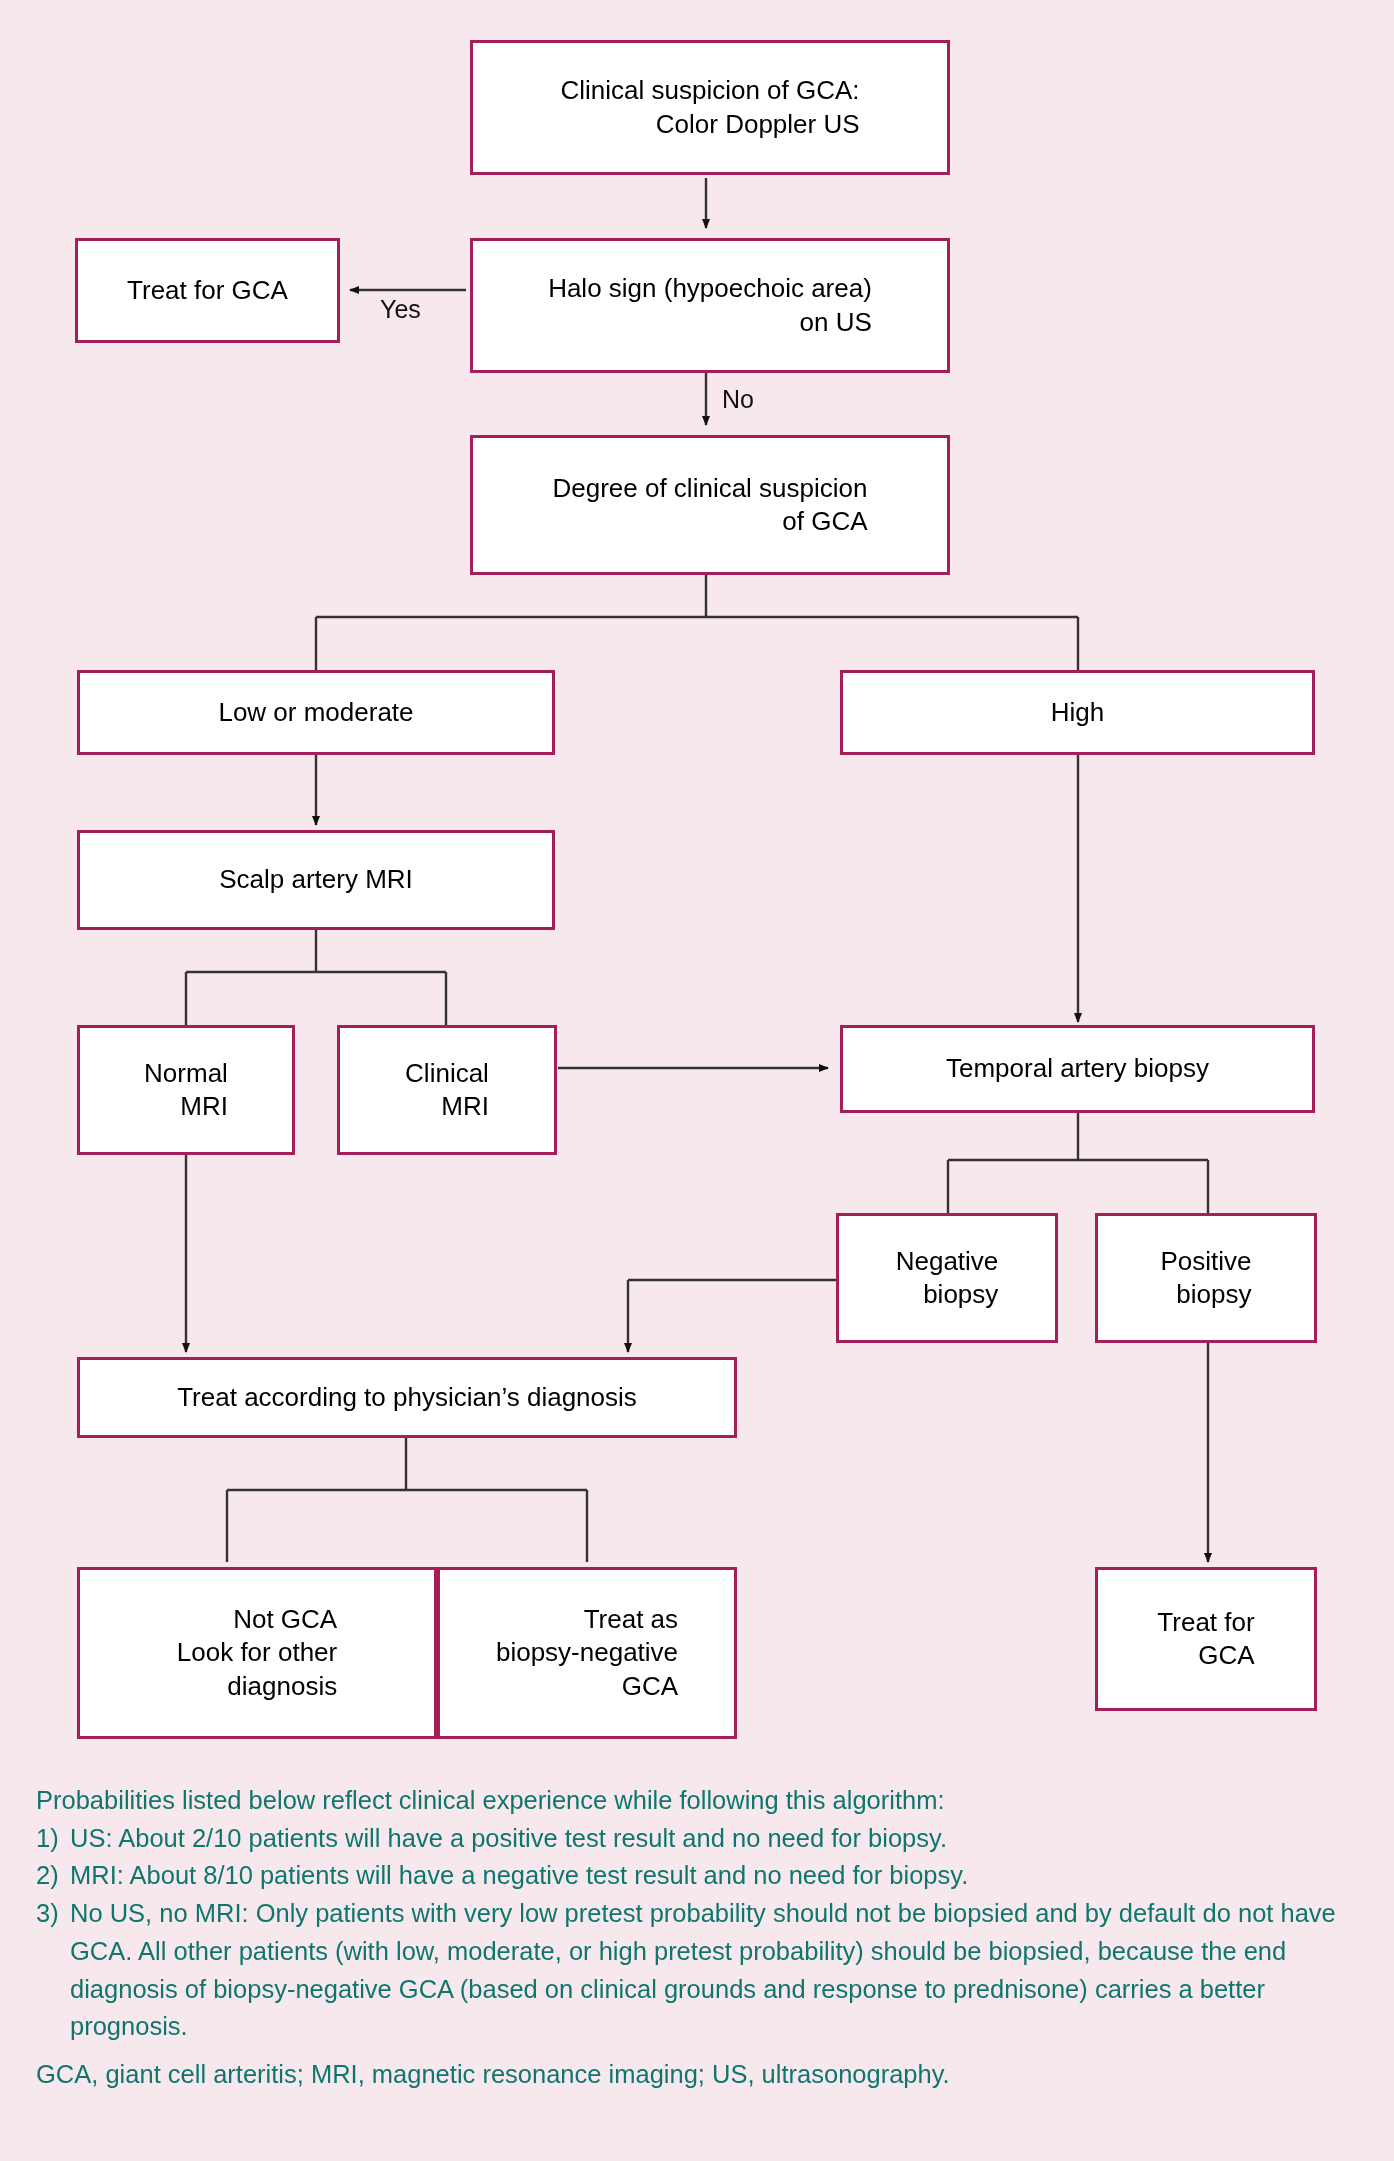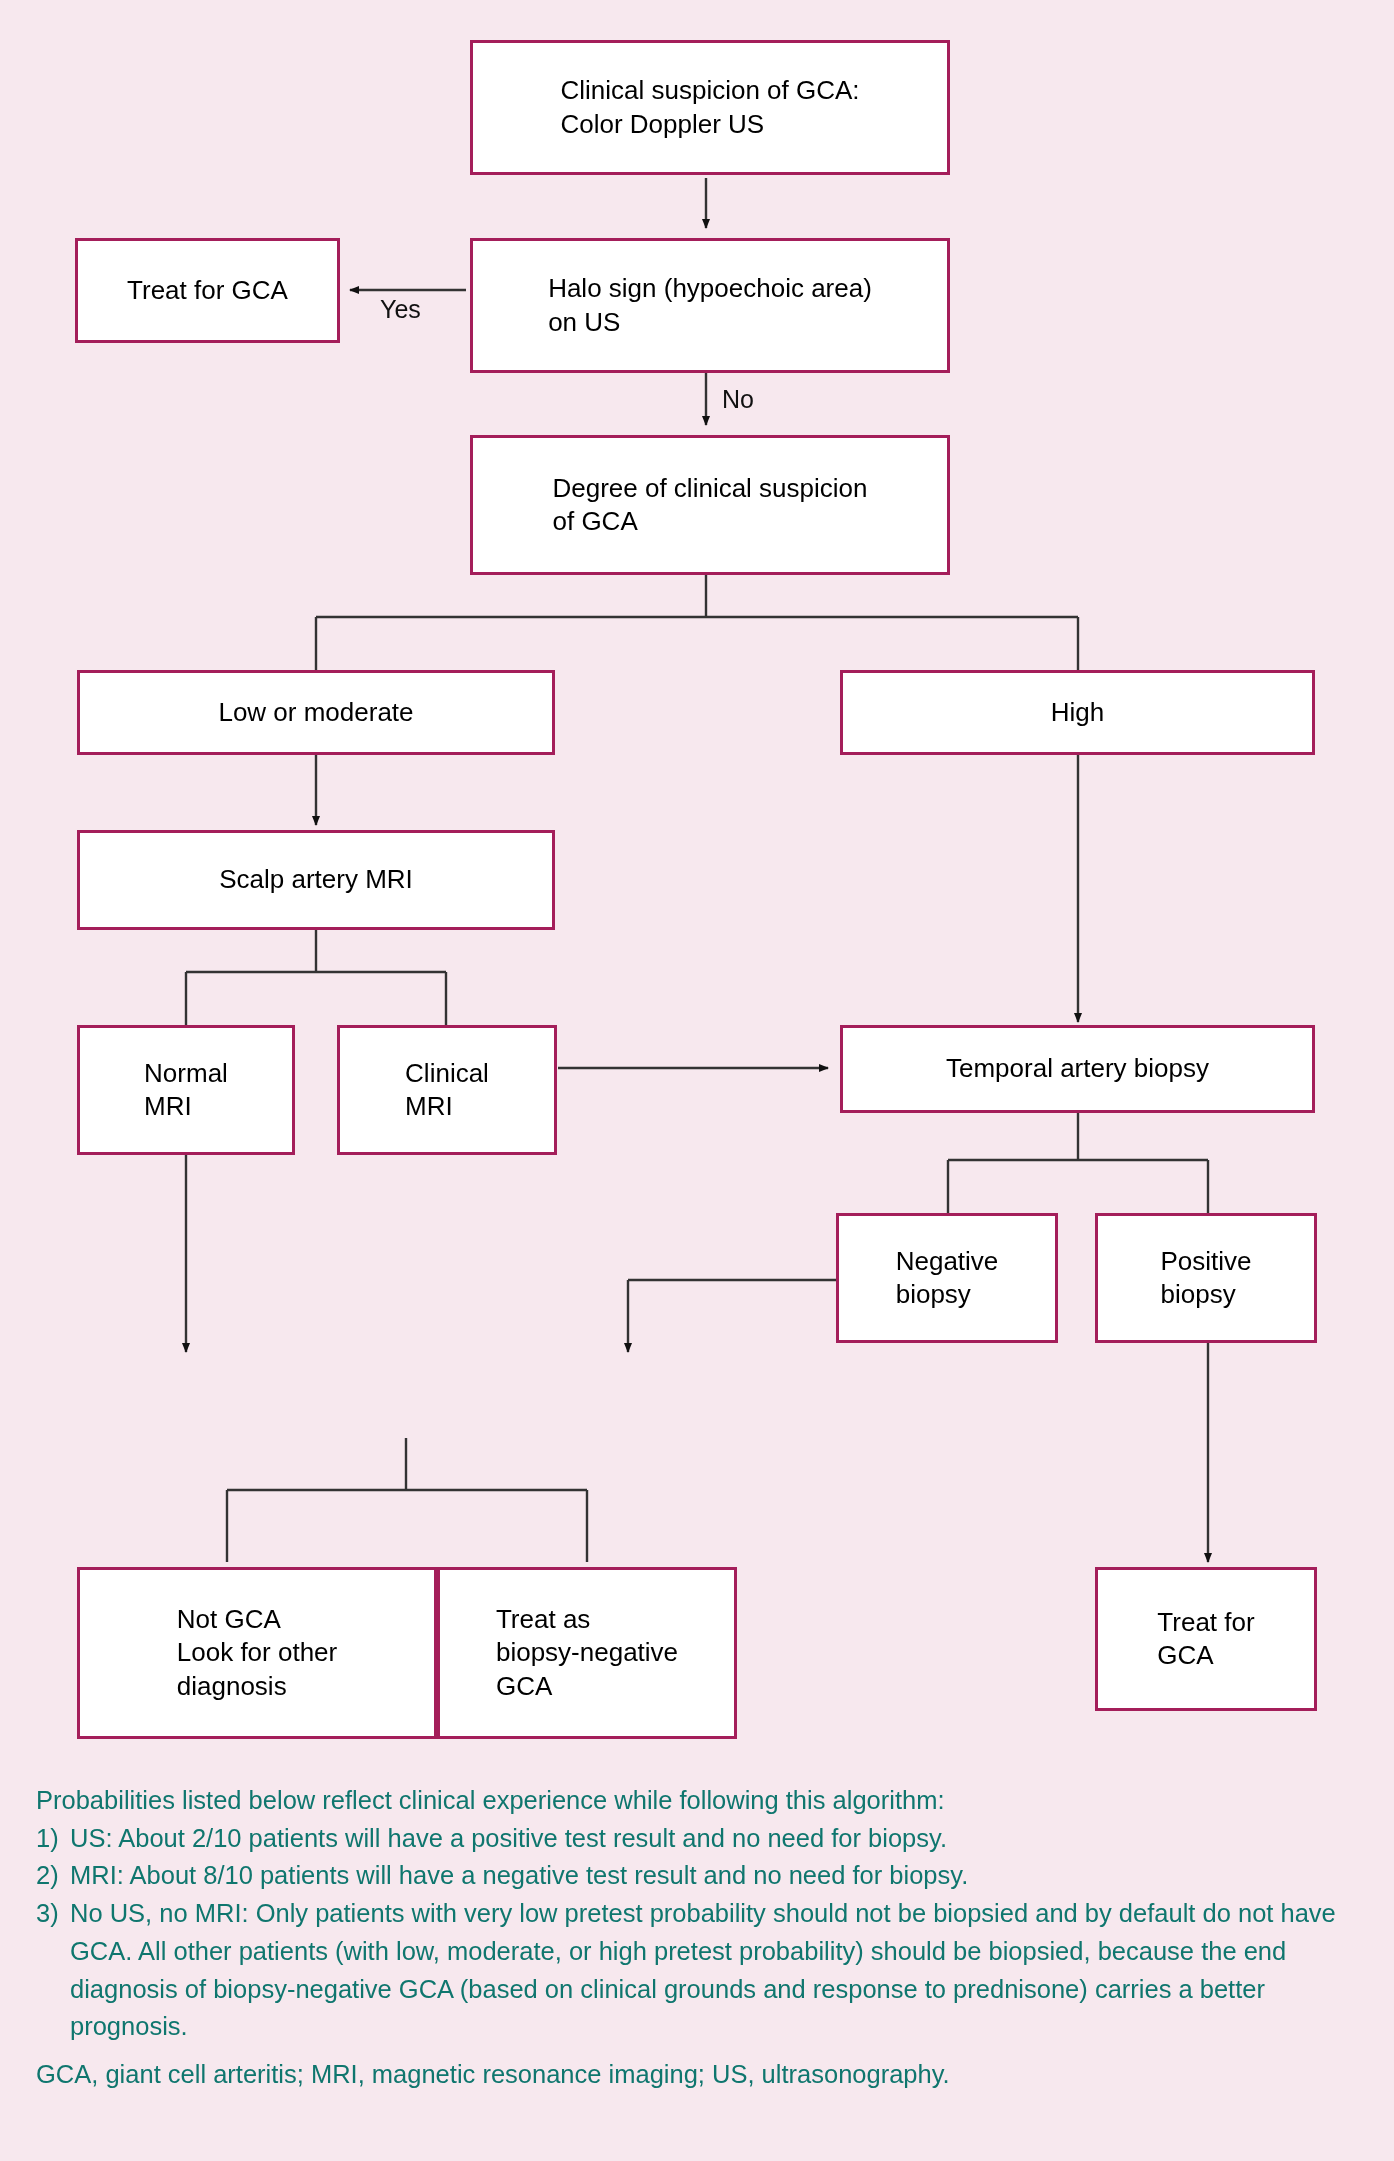--- a/index.html
+++ b/index.html
@@ -21,21 +21,21 @@
     height: 2161px;
   }
   .node {
     position: absolute;
     background: #ffffff;
     border: 3px solid #a41e5a;
     box-sizing: border-box;
     display: flex;
     align-items: center;
     justify-content: center;
-    text-align: left;
+    text-align: right;
     color: #000000;
     font-size: 26px;
     line-height: 1.28;
     font-family: "Liberation Sans", sans-serif;
   }
   .node .node-text { white-space: pre-line; padding: 0 6px; }
 
   .edge-label {
     position: absolute;
     font-size: 25px;
@@ -174,20 +174,23 @@
   <div class="node" style="left:836px; top:1213px; width:222px; height:130px;">
     <span class="node-text">Negative
 biopsy</span>
   </div>
 
   <div class="node" style="left:1095px; top:1213px; width:222px; height:130px;">
     <span class="node-text">Positive
 biopsy</span>
   </div>
 
+  <div class="node" style="left:77px; top:1357px; width:660px; height:81px;">
+    <span class="node-text">Treat according to physician’s diagnosis</span>
+  </div>
 
   <div class="node" style="left:77px; top:1567px; width:360px; height:172px;">
     <span class="node-text">Not GCA
 Look for other
 diagnosis</span>
   </div>
 
   <div class="node" style="left:437px; top:1567px; width:300px; height:172px;">
     <span class="node-text">Treat as
 biopsy-negative

